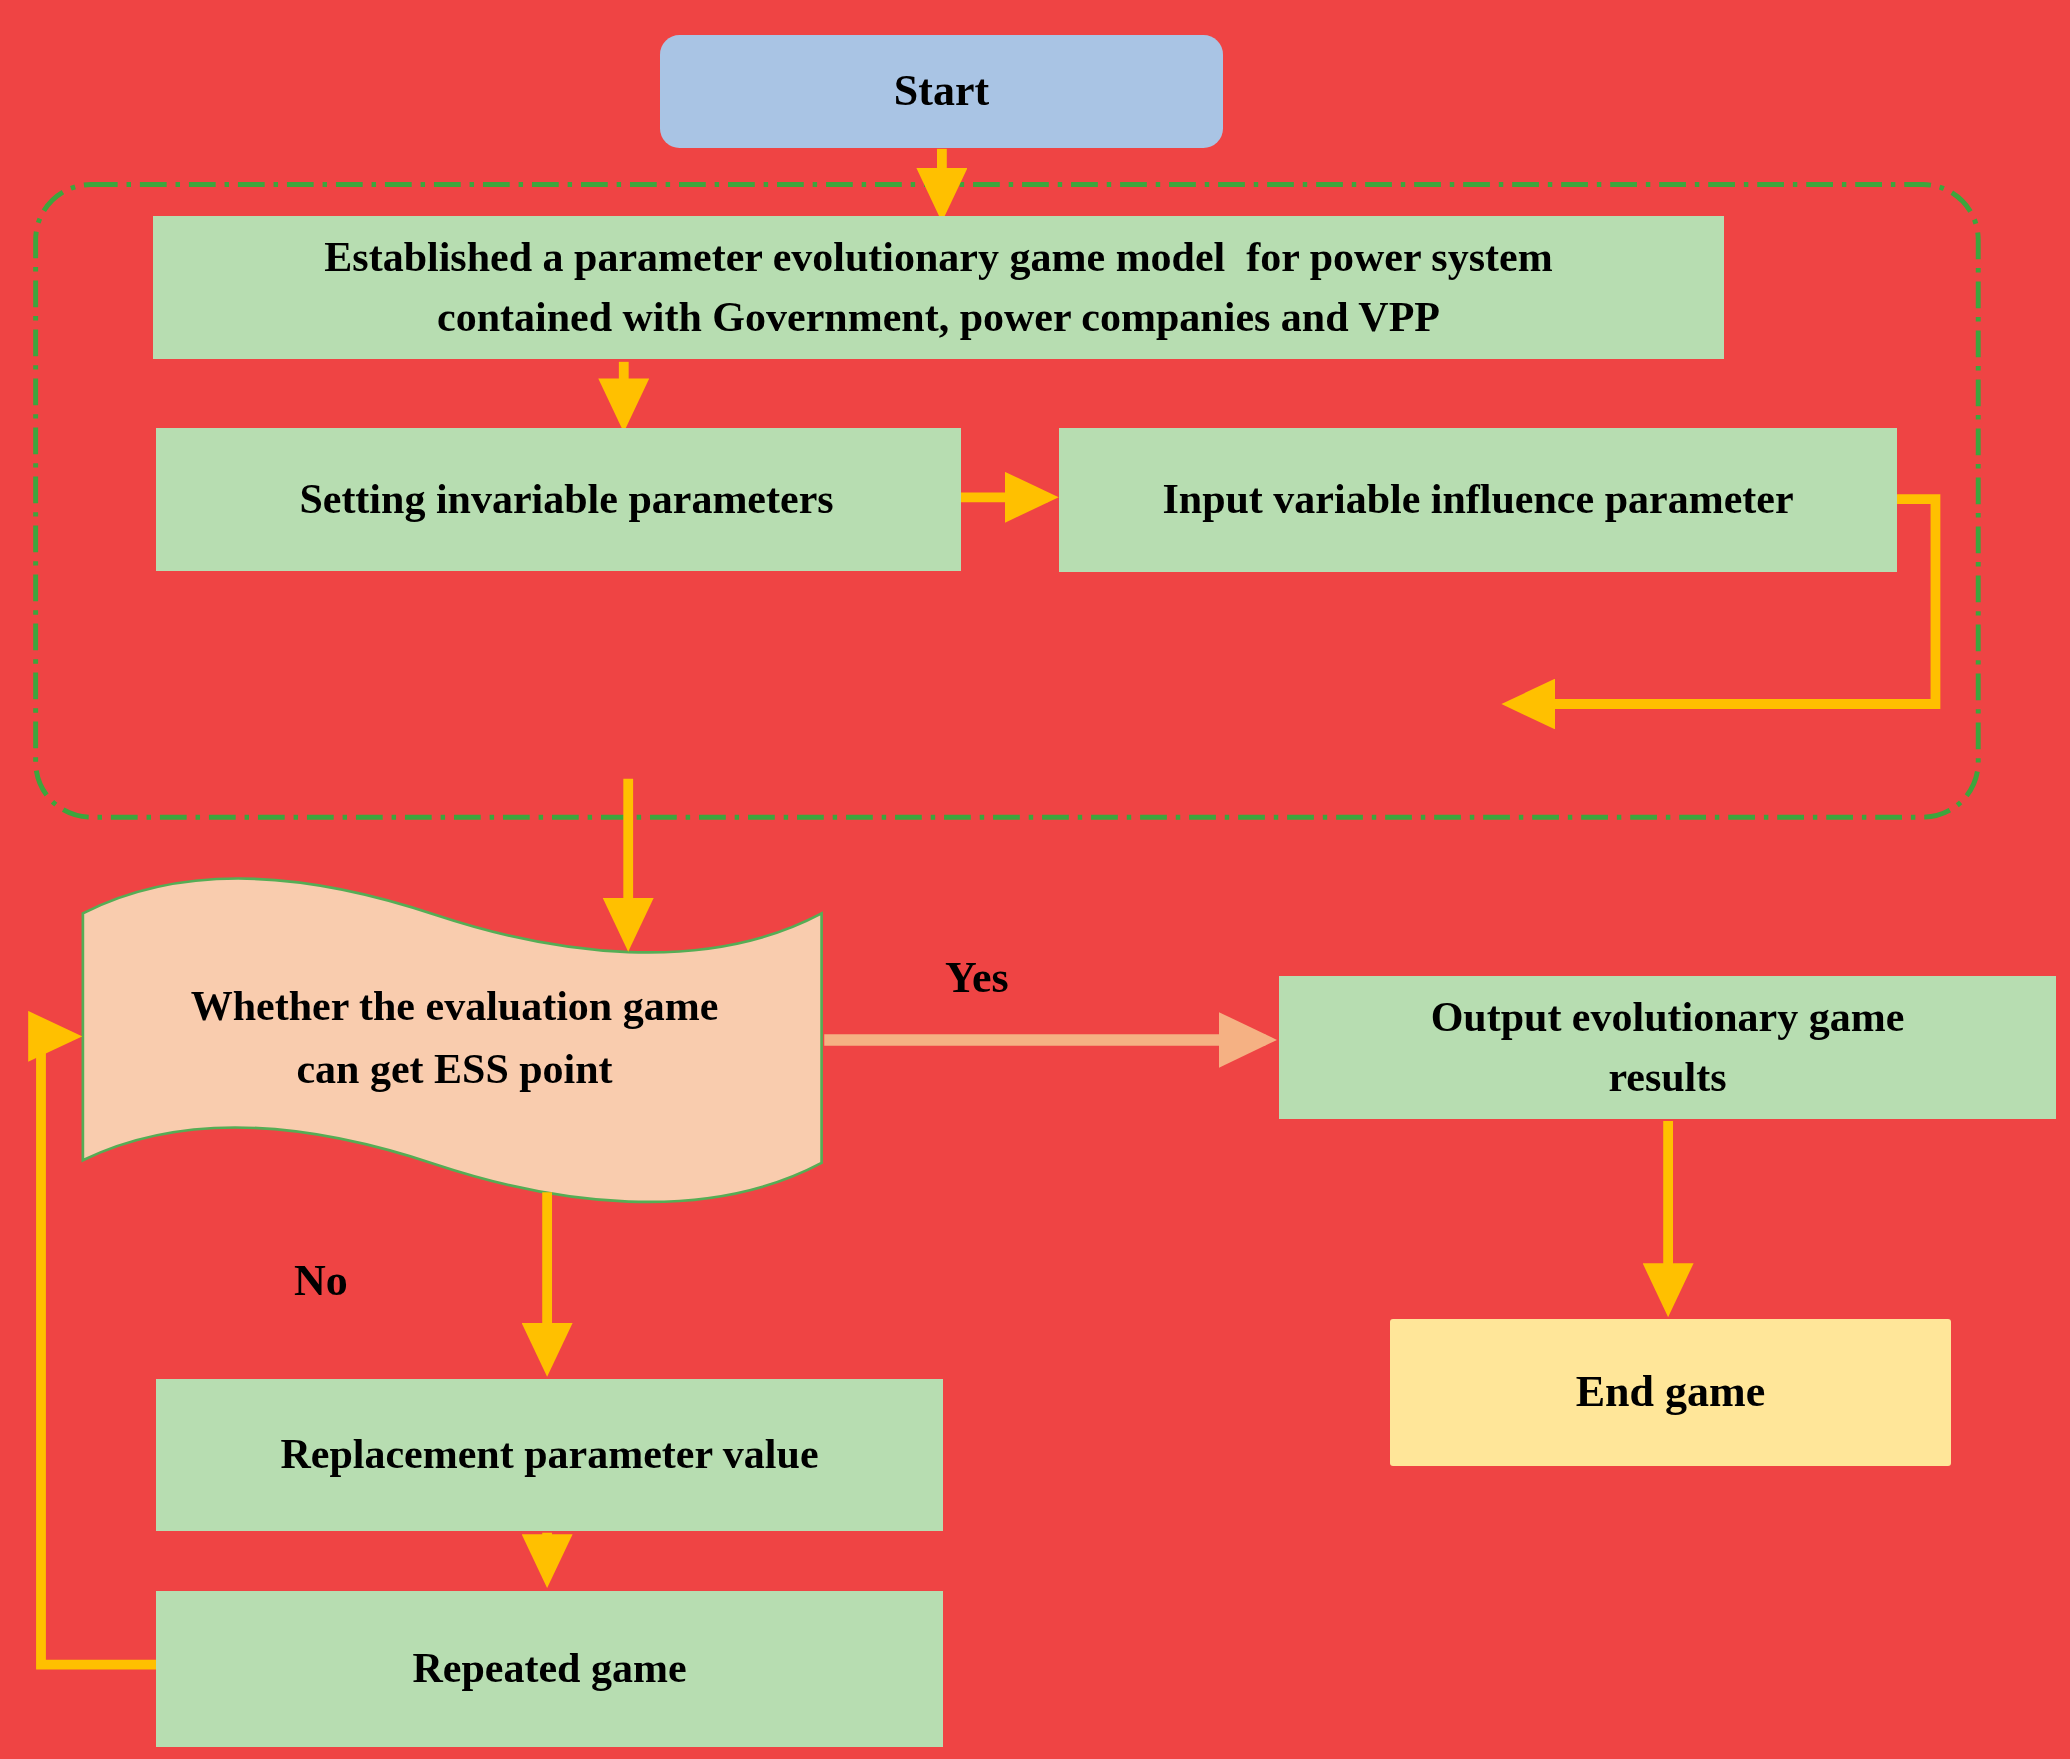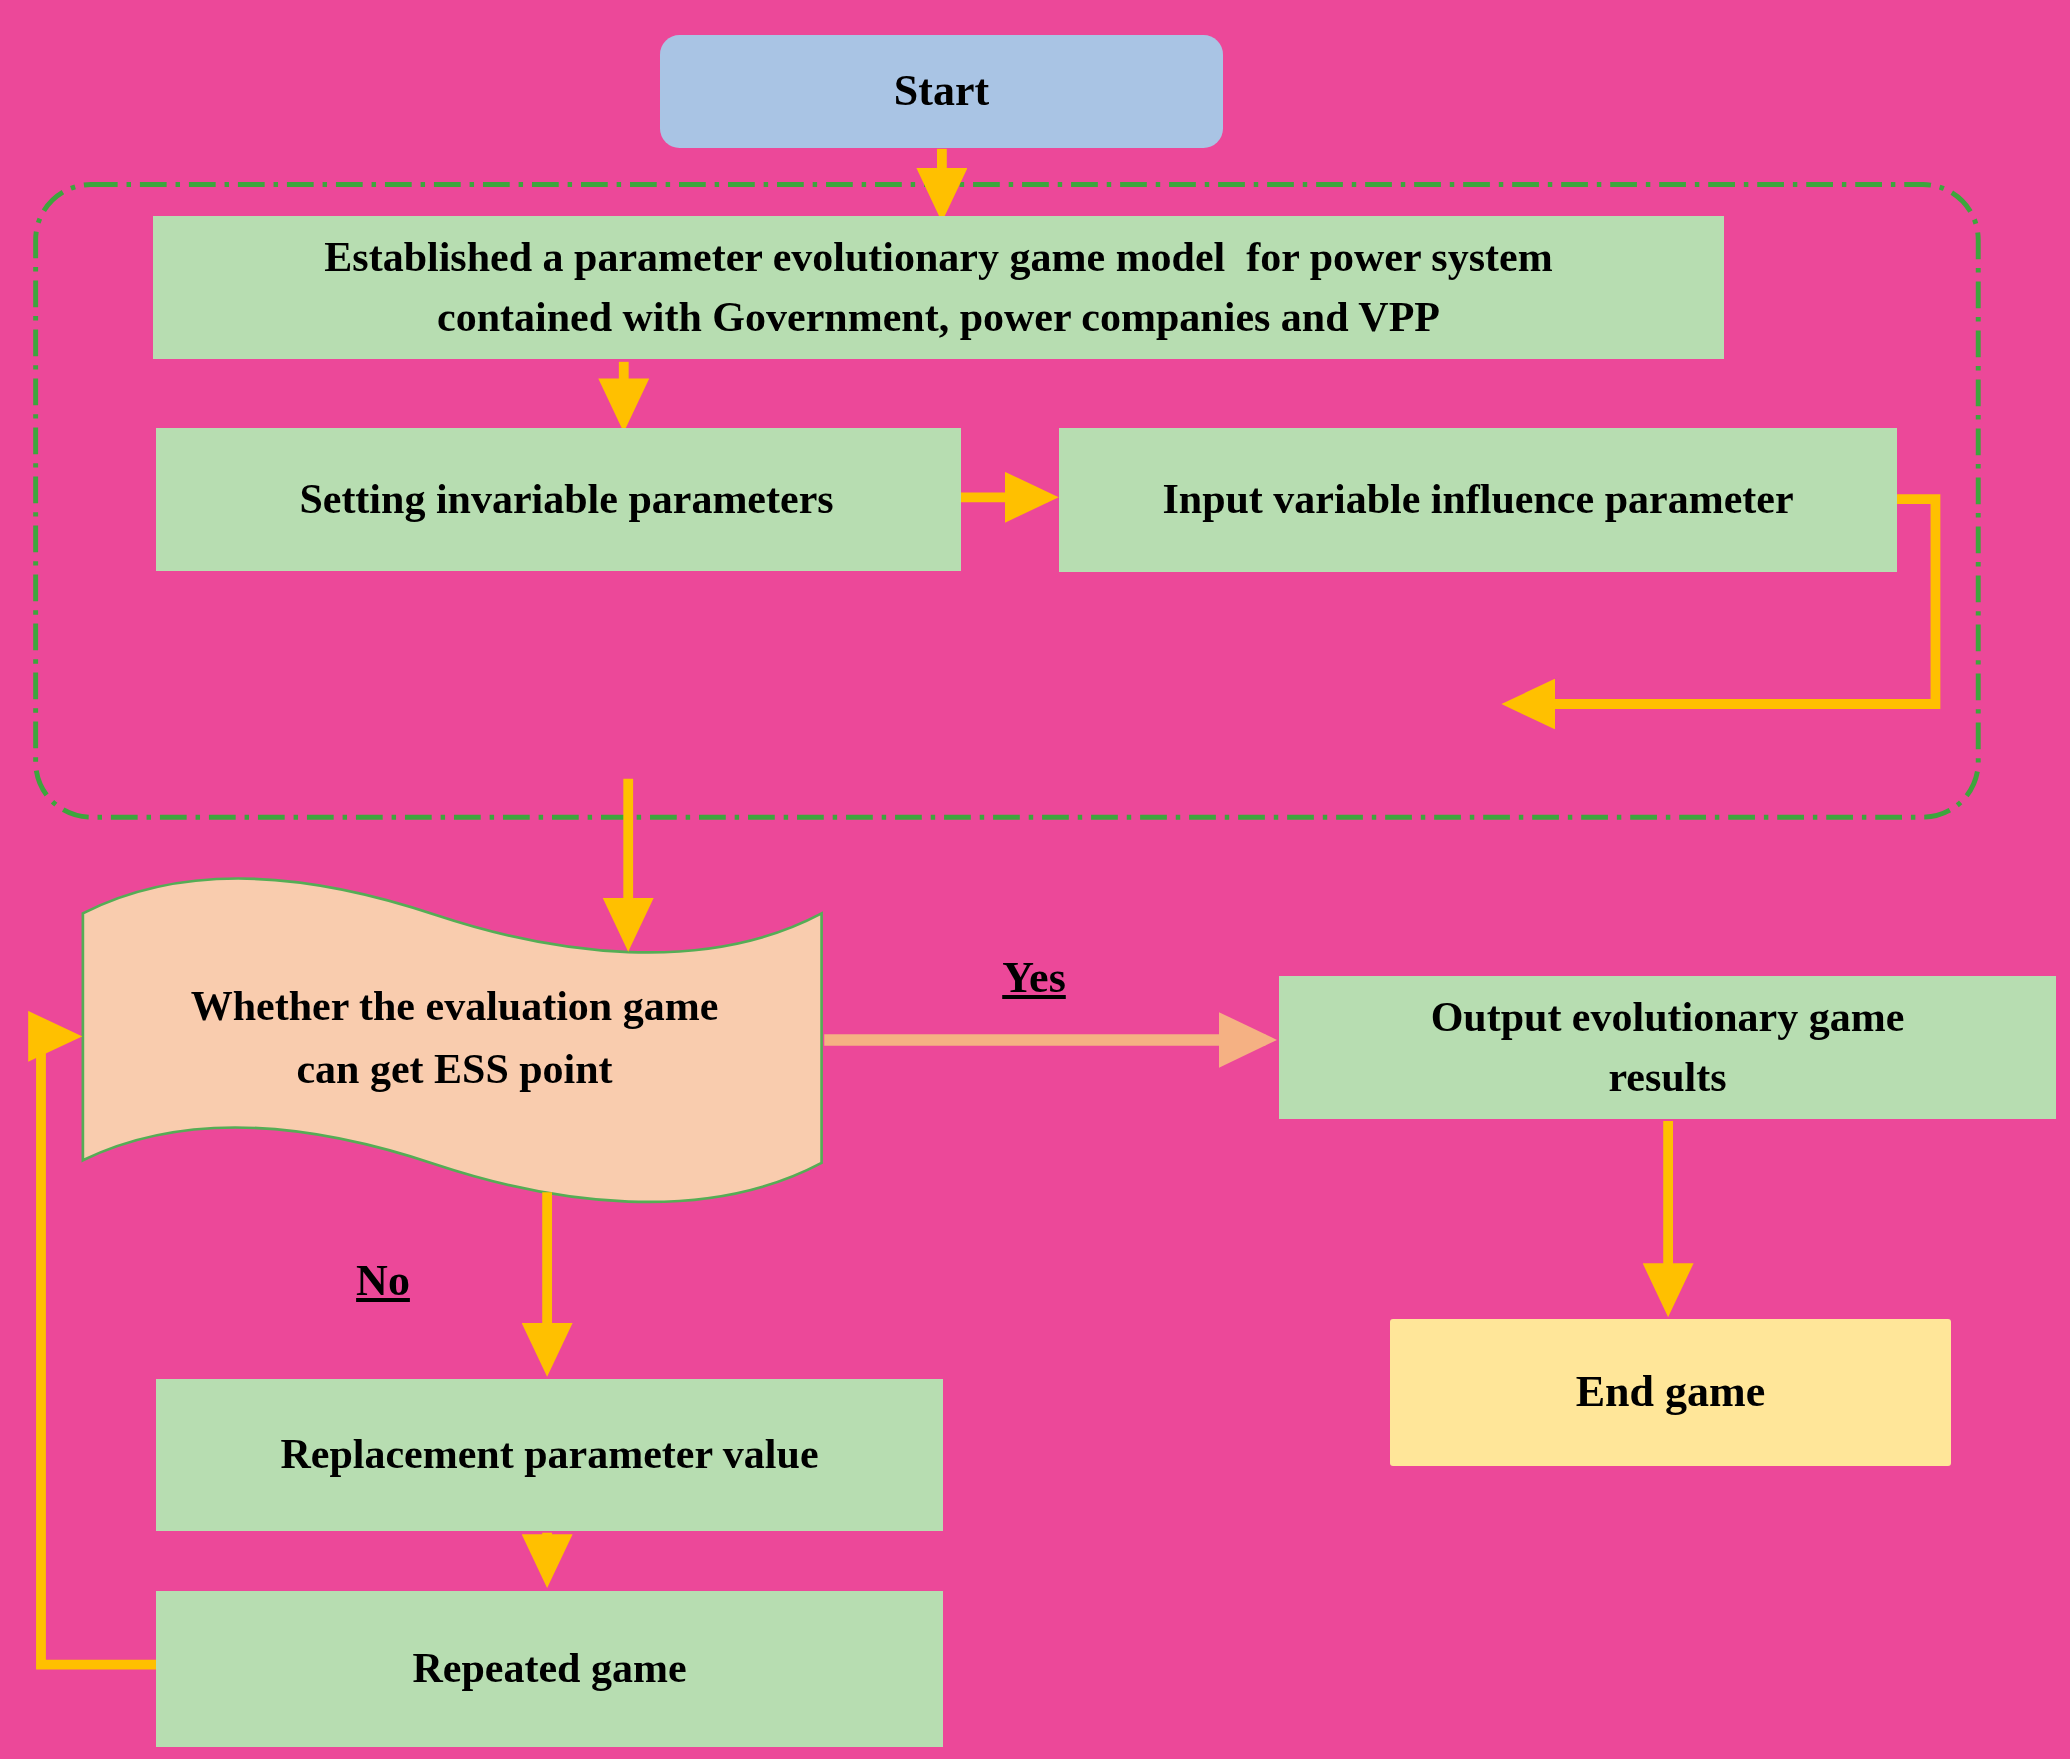--- a/index.html
+++ b/index.html
@@ -1,19 +1,19 @@
 <!DOCTYPE html>
 <html style="font-size:14.3px"><head>
 <meta charset="utf-8">
 <style>
   html,body{margin:0;padding:0;background:#ffffff;}
   .canvas{
     position:relative;
     width:2070px;height:1760px;
-    background:#ec4899;
+    background:#ef4444;
     font-family:"Liberation Serif","DejaVu Serif",serif;
     overflow:hidden;
   }
   .layer{position:absolute;left:0;top:0;width:2070px;height:1760px;}
   svg.layer{z-index:1;}
   .node{
     position:absolute;z-index:2;
     display:flex;flex-direction:column;justify-content:center;align-items:center;
     font-weight:bold;font-size:42px;line-height:1.42;
     color:#000000;text-align:center;
@@ -25,21 +25,21 @@
   .n-invariable{left:156px;top:428px;width:789px;height:143px;padding-left:16px;}
   .n-variable{left:1059px;top:428px;width:838px;height:144px;}
   .n-game{left:330px;top:634px;width:1170px;height:143px;}
   .n-output{left:1279px;top:976px;width:777px;height:143px;}
   .n-end{left:1390px;top:1319px;width:561px;height:147px;background:#ffe699;border-radius:3px;font-size:44px;}
   .n-replacement{left:156px;top:1379px;width:787px;height:152px;}
   .n-repeated{left:156px;top:1591px;width:787px;height:156px;}
   .n-decision{left:98px;top:971px;width:713px;height:134px;background:transparent;line-height:1.5;}
   .edge-label{
     position:absolute;z-index:3;width:178px;
-    font-weight:bold;font-size:44px;color:#000000;text-align:center;text-decoration:underline;
+    font-weight:bold;font-size:44px;color:#000000;
   }
   .lbl-yes{left:945px;top:952px;}
   .lbl-no{left:294px;top:1255px;}
 </style>
 </head>
 <body>
 
 <div class="canvas">
 
   <svg class="layer" viewBox="0 0 2323 1975" xmlns="http://www.w3.org/2000/svg">

